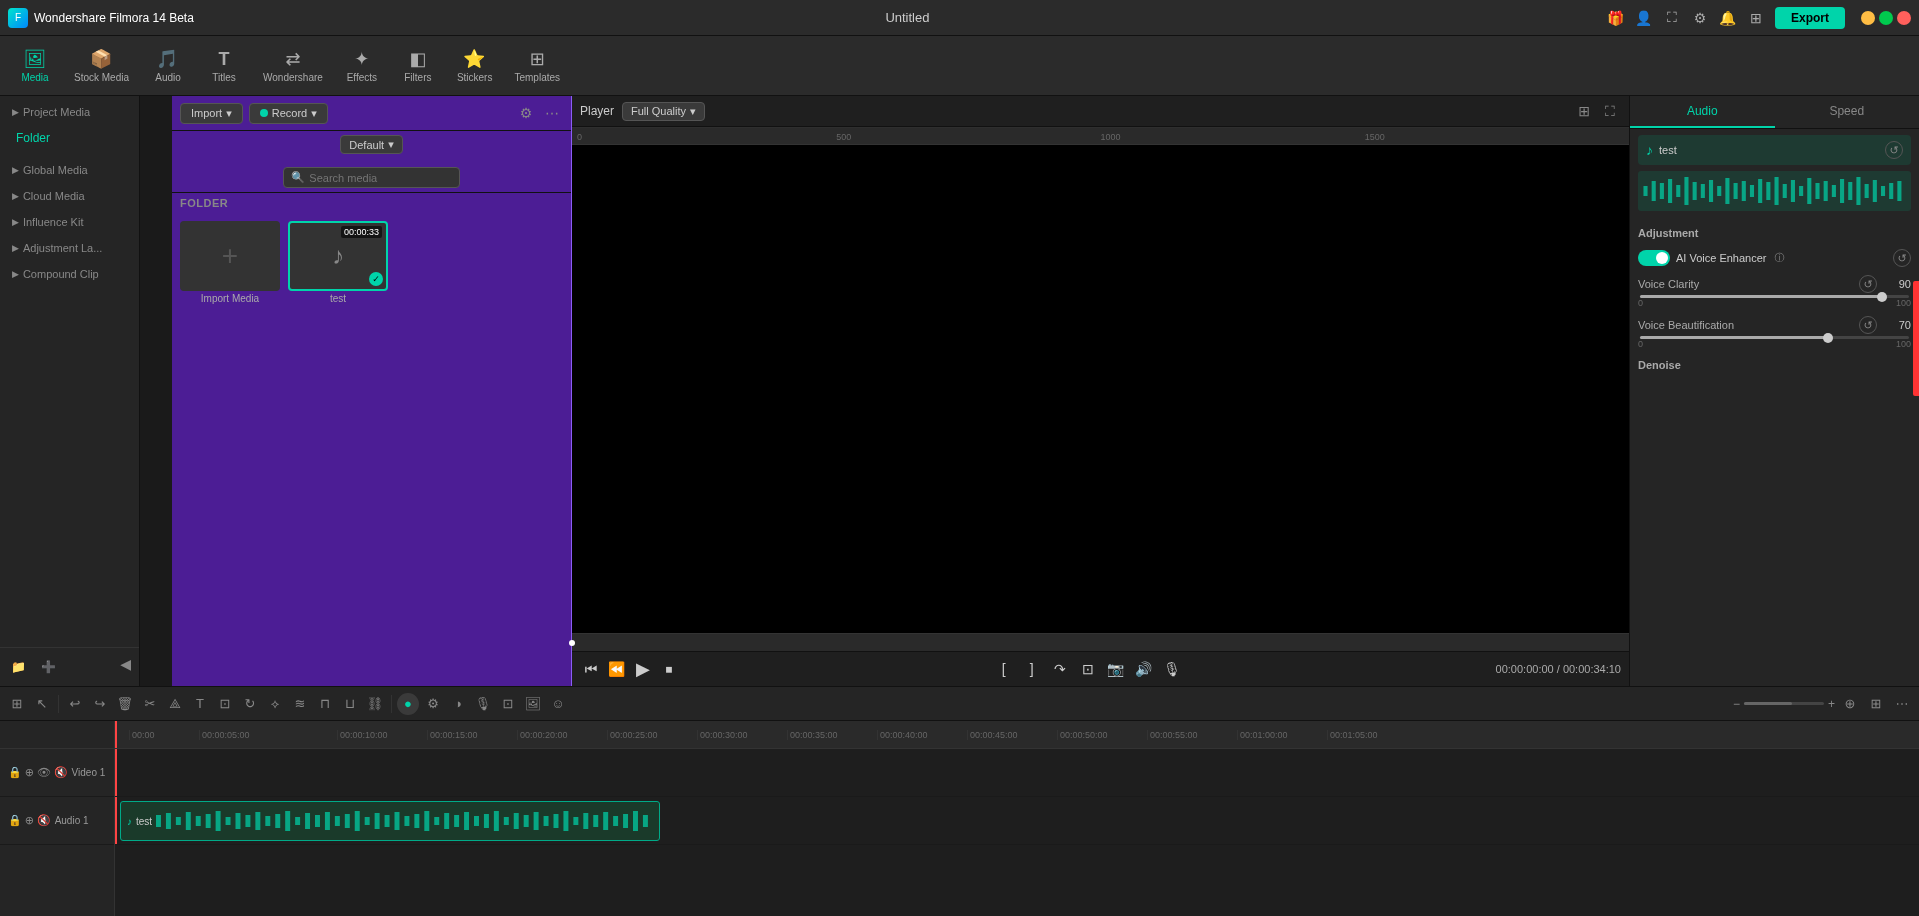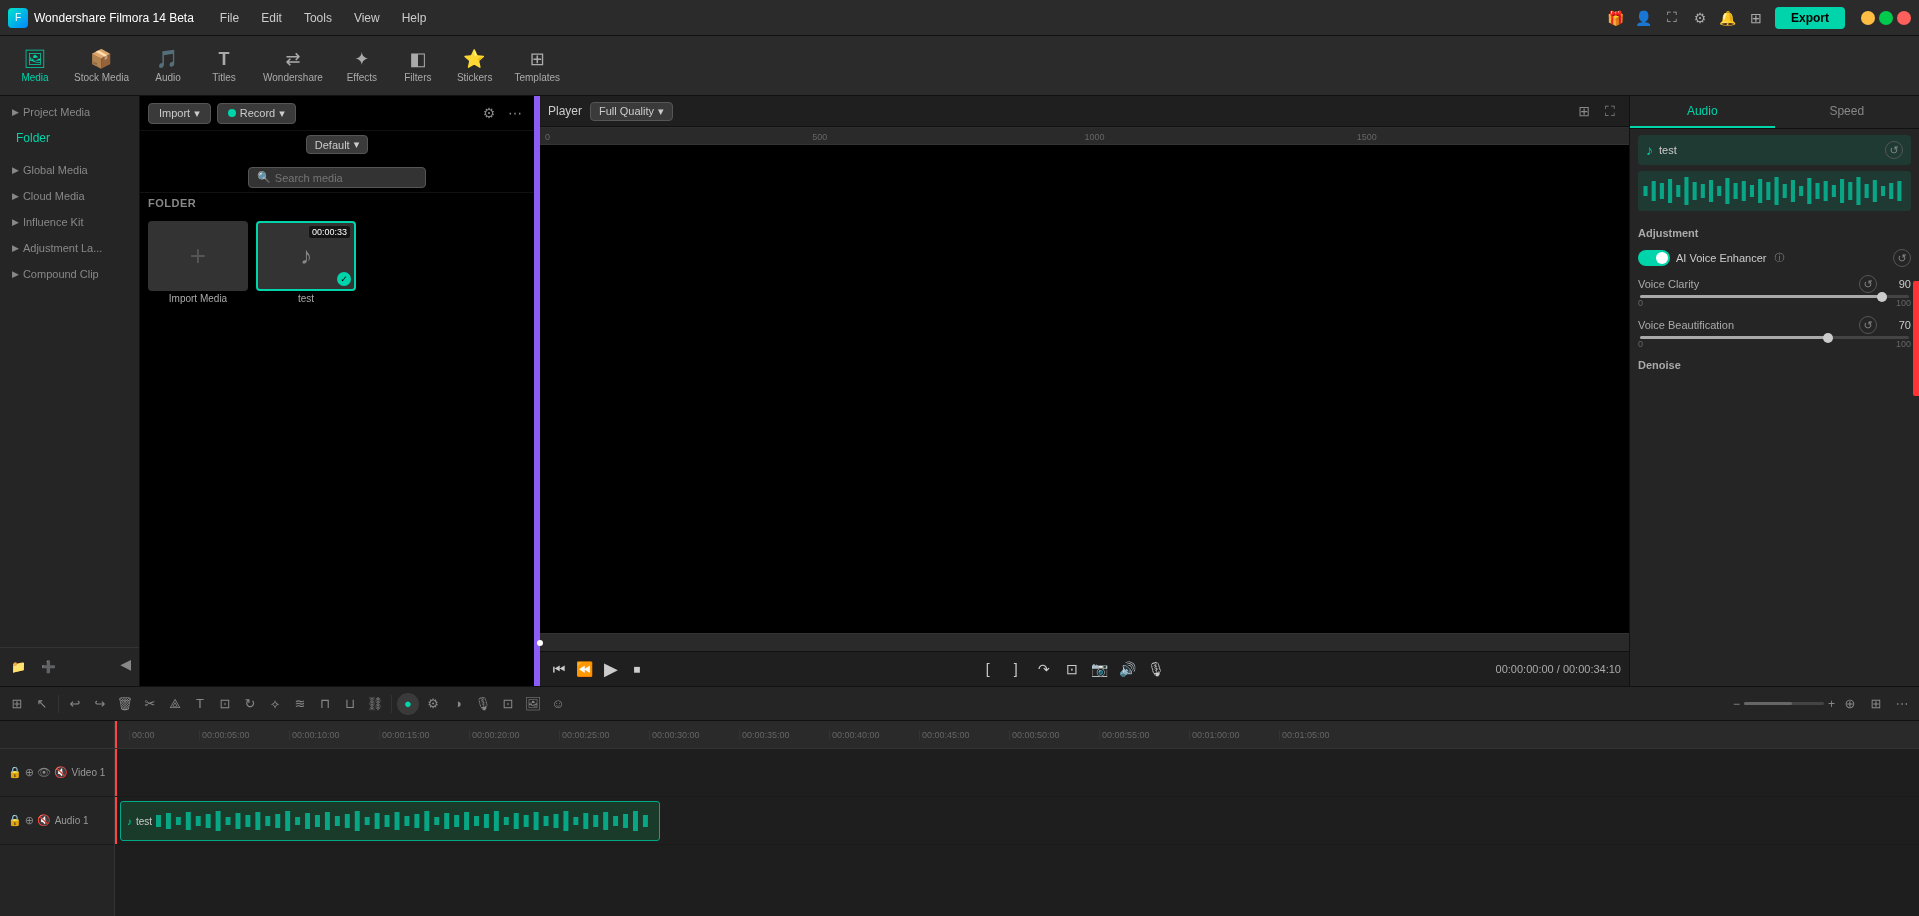--- a/index.html
+++ b/index.html
@@ -33,21 +33,21 @@
     
     .left-panel { width: 140px; background: #252525; border-right: 1px solid #111; display: flex; flex-direction: column; }
     .left-panel-item { padding: 8px 12px; cursor: pointer; color: #aaa; font-size: 12px; display: flex; align-items: center; gap: 6px; border-radius: 3px; margin: 1px 4px; }
     .left-panel-item.active-folder { color: #00d4aa; }
     .left-panel-arrow { font-size: 9px; color: #888; }
     .left-panel-bottom { margin-top: auto; display: flex; gap: 8px; padding: 8px; border-top: 1px solid #333; }
     .panel-icon-btn { width: 22px; height: 22px; display: flex; align-items: center; justify-content: center; cursor: pointer; color: #888; }
     .panel-collapse-btn { margin-left: auto; cursor: pointer; color: #888; font-size: 14px; }
 
     
-    .media-panel { width: 400px; background: #000000; border-right: 6px solid #8b5cf6; display: flex; flex-direction: column; }
+    .media-panel { width: 400px; background: #4c1d95; border-right: 1px solid #8b5cf6; display: flex; flex-direction: column; margin-left: 32px; }
     .media-toolbar { display: flex; align-items: center; padding: 6px 8px; gap: 6px; border-bottom: 1px solid #111; }
     .import-btn { background: #3a3a3a; border: 1px solid #555; color: #ccc; padding: 3px 10px; border-radius: 4px; cursor: pointer; font-size: 11px; display: flex; align-items: center; gap: 4px; }
     .record-btn { background: #3a3a3a; border: 1px solid #555; color: #ccc; padding: 3px 10px; border-radius: 4px; cursor: pointer; font-size: 11px; display: flex; align-items: center; gap: 4px; }
     .record-dot { width: 8px; height: 8px; border-radius: 50%; background: #00d4aa; }
     .media-toolbar-right { margin-left: auto; display: flex; gap: 4px; }
     .icon-btn { width: 22px; height: 22px; display: flex; align-items: center; justify-content: center; cursor: pointer; color: #888; font-size: 14px; border-radius: 3px; }
     .media-sub-toolbar { display: flex; align-items: center; padding: 4px 8px; gap: 13px; border-bottom: 1px solid #111; flex-direction: column; }
     .default-btn { background: #3a3a3a; border: 1px solid #555; color: #ccc; padding: 2px 8px; border-radius: 4px; cursor: pointer; font-size: 11px; display: flex; align-items: center; gap: 4px; }
     .search-box { flex: 1; background: #333; border: 1px solid #555; border-radius: 4px; padding: 3px 8px; color: #ccc; font-size: 11px; display: flex; align-items: center; gap: 4px; }
     .search-box input { background: none; border: none; color: #ccc; font-size: 11px; outline: none; width: 100%; }
@@ -144,27 +144,21 @@
     .left-panel-section-header { padding: 10px 12px 4px; color: #888; font-size: 11px; display: flex; align-items: center; gap: 4px; cursor: pointer; }
   </style>
 </head>
 <body>
 
 <div class="top-bar">
   <div class="app-logo">
     <div class="app-logo-icon">F</div>
     <span>Wondershare Filmora 14 Beta</span>
   </div>
-  <div class="menu-bar">
-    <span class="menu-item">File</span>
-    <span class="menu-item">Edit</span>
-    <span class="menu-item">Tools</span>
-    <span class="menu-item">View</span>
-    <span class="menu-item">Help</span>
-  </div>
+  <div class="title-center">Untitled</div>
   <div class="top-right">
     <div class="top-icons">
       <div class="top-icon">🎁</div>
       <div class="top-icon">👤</div>
       <div class="top-icon">⛶</div>
       <div class="top-icon">⚙</div>
       <div class="top-icon">🔔</div>
       <div class="top-icon">⊞</div>
     </div>
     <button class="export-btn">Export</button>
@@ -522,21 +516,21 @@
         <span class="track-label-name">Audio 1</span>
       </div>
     </div>
 
     <div class="timeline-ruler-area">
 
       <div class="timeline-ruler">
         <div class="ruler-marks">
           <span class="ruler-mark" style="max-width:70px;">00:00</span>
           <span class="ruler-mark" style="max-width:90px;">00:00:05:00</span>
-          <span class="ruler-mark" style="max-width:90px;">00:00:10:00</span>
+          <span class="ruler-mark" style="max-width:90px;margin-left:48px;">00:00:10:00</span>
           <span class="ruler-mark" style="max-width:90px;">00:00:15:00</span>
           <span class="ruler-mark" style="max-width:90px;">00:00:20:00</span>
           <span class="ruler-mark" style="max-width:90px;">00:00:25:00</span>
           <span class="ruler-mark" style="max-width:90px;">00:00:30:00</span>
           <span class="ruler-mark" style="max-width:90px;">00:00:35:00</span>
           <span class="ruler-mark" style="max-width:90px;">00:00:40:00</span>
           <span class="ruler-mark" style="max-width:90px;">00:00:45:00</span>
           <span class="ruler-mark" style="max-width:90px;">00:00:50:00</span>
           <span class="ruler-mark" style="max-width:90px;">00:00:55:00</span>
           <span class="ruler-mark" style="max-width:90px;">00:01:00:00</span>

